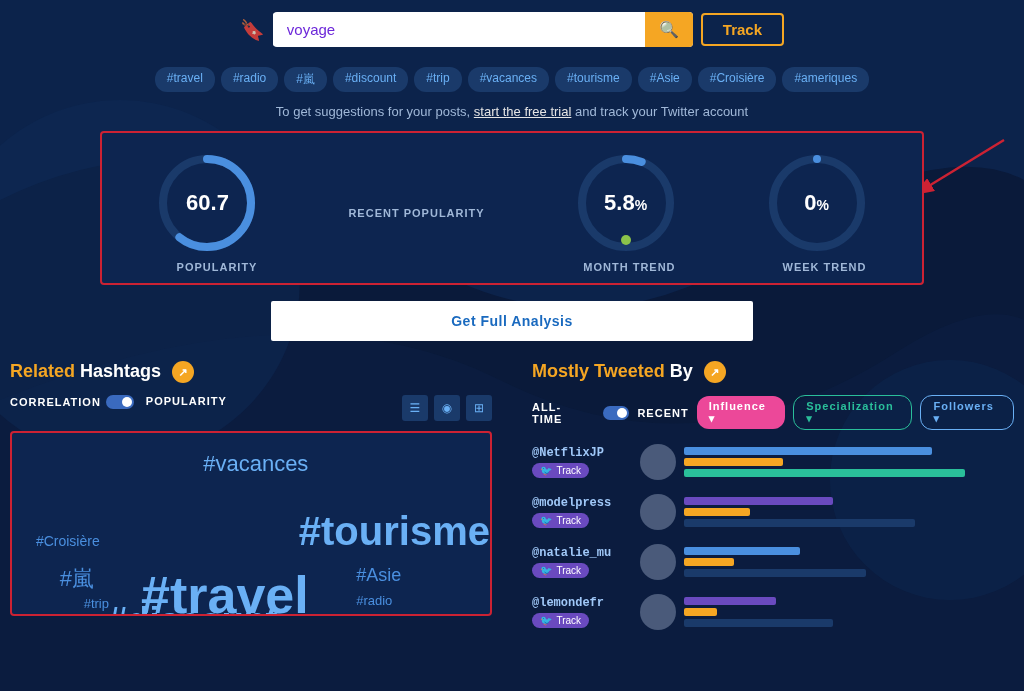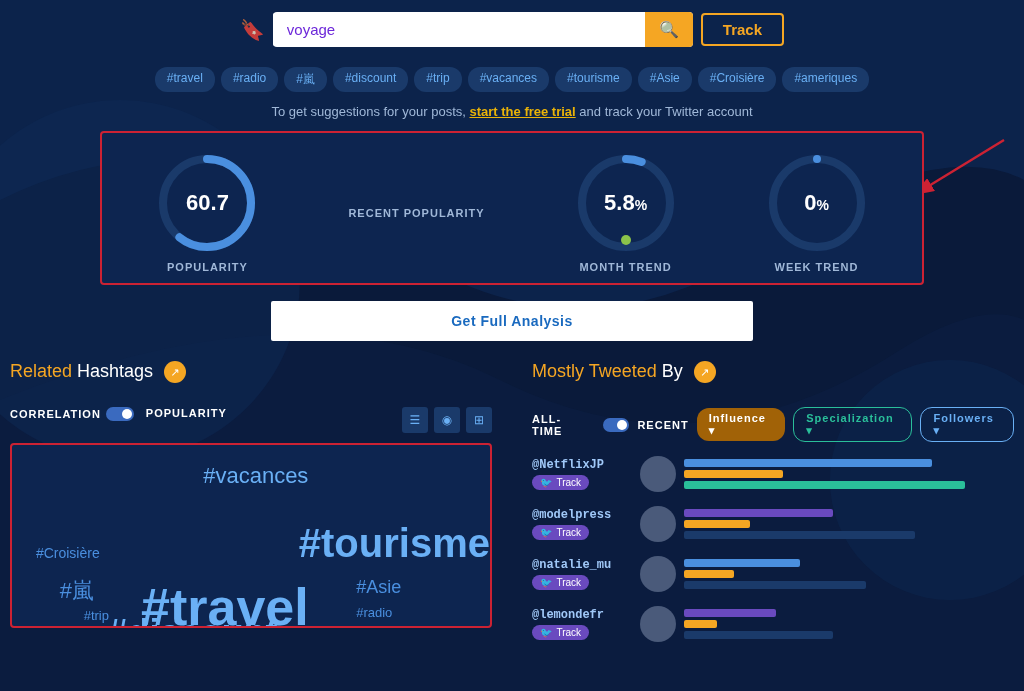--- a/index.html
+++ b/index.html
@@ -102,41 +102,41 @@
 
     
     .suggestion-text {
       text-align: center;
       font-size: 13px;
       color: #a0b8d8;
       padding: 8px 20px 12px;
     }
 
     .suggestion-text a {
-      color: #eab308;
+      color: #e5e5e5;
       text-decoration: underline;
-      font-weight: bold;
+      font-weight: normal;
     }
 
     
     .stats-panel {
       border: 2px solid #cc2233;
       border-radius: 4px;
       margin: 0 100px 16px;
       background: #0d2550;
       padding: 20px 10px 10px;
       display: flex;
       justify-content: space-around;
       align-items: center;
     }
 
     .stat-item {
       display: flex;
       flex-direction: column;
-      align-items: center;
+      align-items: flex-end;
       gap: 8px;
     }
 
     
     .circle-container {
       position: relative;
       width: 100px;
       height: 100px;
     }
 
@@ -192,22 +192,22 @@
       padding-right: 20px;
     }
 
     .panel-right {
       flex: 1;
       padding-left: 20px;
     }
 
     .panel-title {
       font-size: 18px;
-      font-weight: normal;
-      margin-bottom: 24px;
+      font-weight: bold;
+      margin-bottom: 12px;
     }
 
     .panel-title .highlight {
       color: #f5a623;
     }
 
     .share-icon {
       display: inline-block;
       background: #f5a623;
       border-radius: 50%;
@@ -307,21 +307,21 @@
 
     .filter-badge {
       padding: 4px 12px;
       border-radius: 12px;
       font-size: 11px;
       font-weight: bold;
       cursor: pointer;
     }
 
     .filter-badge.active-purple {
-      background: #a16207;
+      background: #ec4899;
       color: #fff;
     }
 
     .filter-badge.outline-teal {
       background: transparent;
       border: 1px solid #2abf9a;
       color: #2abf9a;
     }
 
     .filter-badge.outline-blue {

